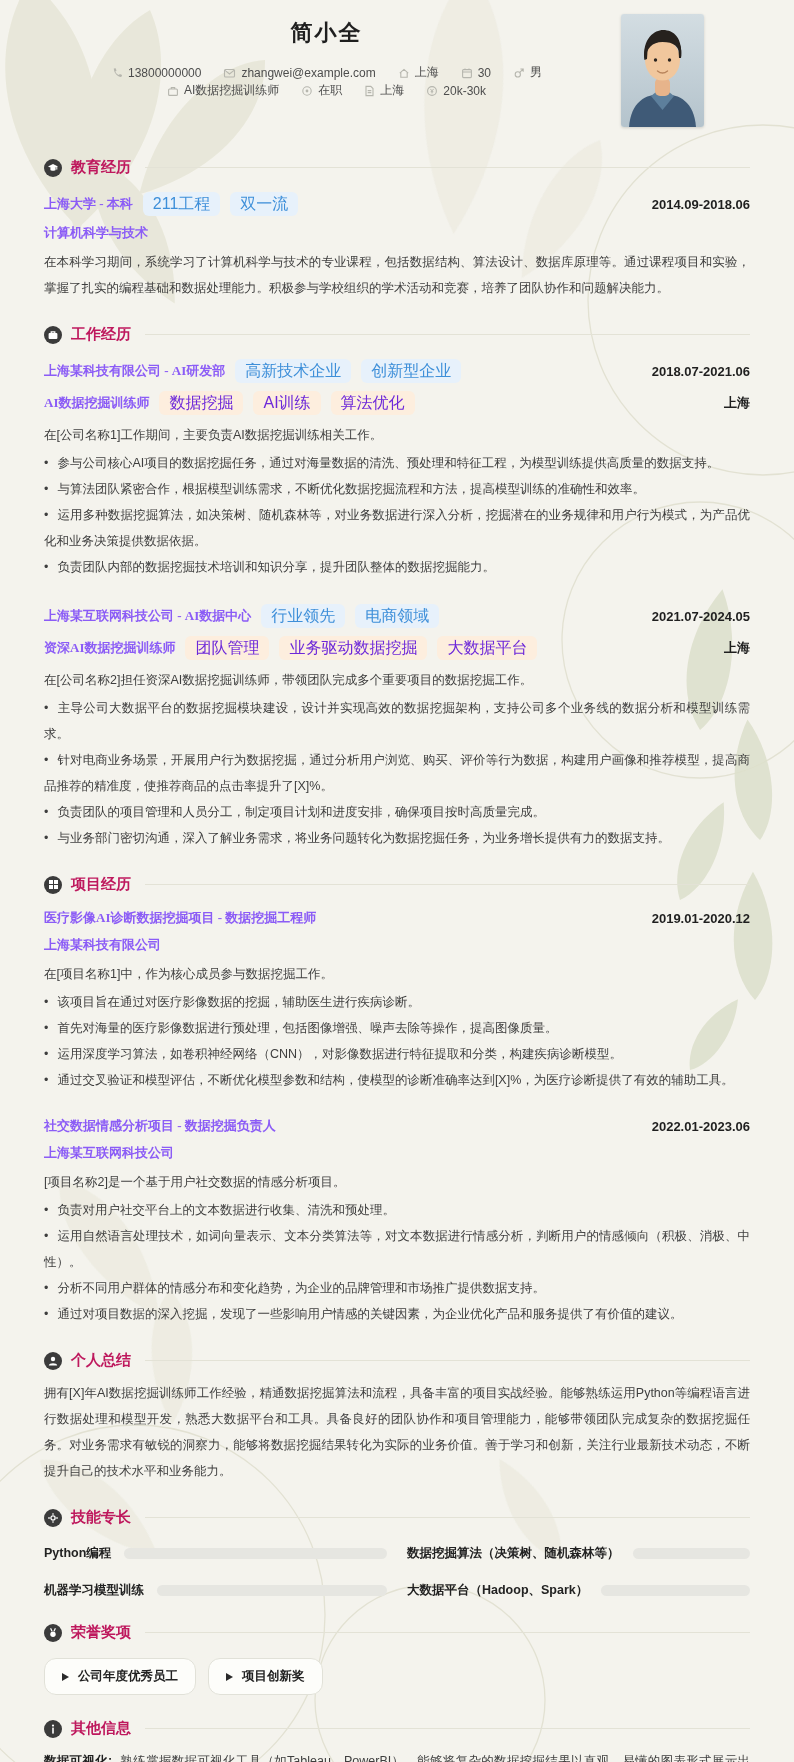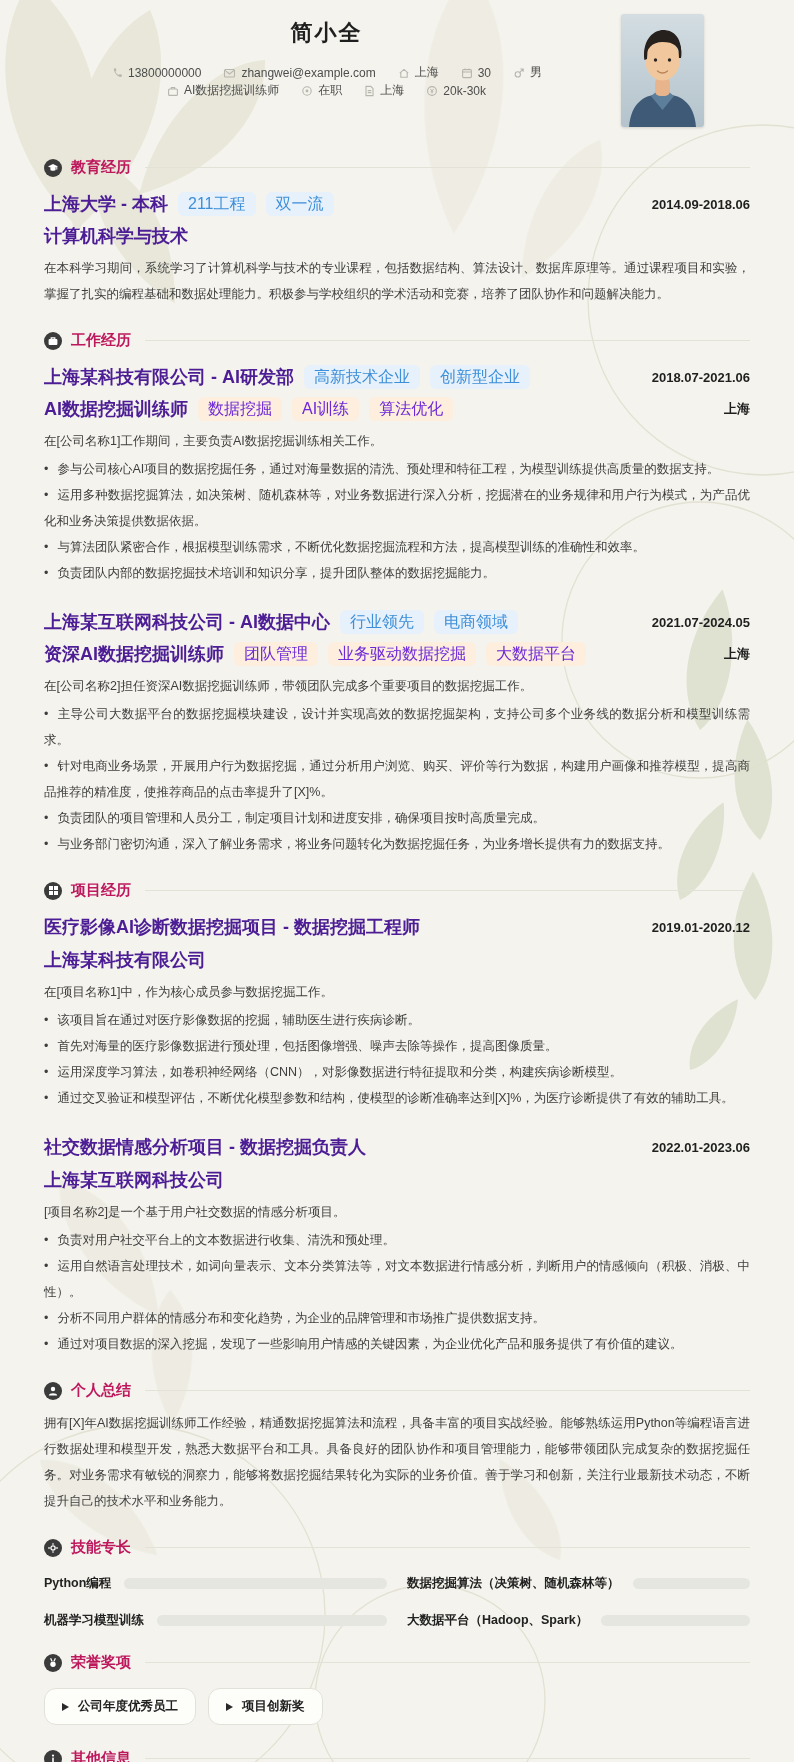--- a/index.html
+++ b/index.html
@@ -30,21 +30,21 @@
 
   
   .section{margin-top:24px;}
   .sec-head{display:flex;align-items:center;margin-bottom:10px;}
   .sec-icon{width:18px;height:18px;border-radius:50%;background:#3b3b3b;flex:none;display:flex;align-items:center;justify-content:center;}
   .sec-title{font-size:15px;font-weight:700;color:#be185d;margin-left:9px;white-space:nowrap;}
   .sec-rule{flex:1;height:1px;background:#e3e2d6;margin-left:14px;}
 
   .row{display:flex;align-items:center;}
   .row .left{display:flex;align-items:center;gap:10px;flex-wrap:wrap;}
-  .b13{font-size:18px;font-weight:700;color:#4c1d95;}
+  .b13{font-size:13px;font-weight:700;color:#8b5cf6;font-family:Liberation Serif, serif;}
   .date{margin-left:auto;font-size:13px;font-weight:700;color:#1f1f1f;white-space:nowrap;}
   .tag{display:inline-block;font-size:16px;line-height:1;padding:4px 10px;border-radius:6px;white-space:nowrap;}
   .tag-blue{color:#3e8fd9;background:#e7f1fb;}
   .tag-orange{color:#6d28d9;background:#fdeede;}
 
   p.body, ul.bullets li{font-size:12.5px;color:#3e3e3e;line-height:2.08;text-align:justify;}
   p.body{margin:7px 0 0 0;}
   ul.bullets{list-style:none;margin:2px 0 0 0;padding:0;}
   ul.bullets li::before{content:"•";margin-right:9px;color:#3e3e3e;}
   .entry{margin-top:15px;}
@@ -254,22 +254,22 @@
             <span class="b13">AI数据挖掘训练师</span>
             <span class="tag tag-orange">数据挖掘</span>
             <span class="tag tag-orange">AI训练</span>
             <span class="tag tag-orange">算法优化</span>
           </div>
           <span class="date">上海</span>
         </div>
         <p class="body">在[公司名称1]工作期间，主要负责AI数据挖掘训练相关工作。</p>
         <ul class="bullets">
           <li>参与公司核心AI项目的数据挖掘任务，通过对海量数据的清洗、预处理和特征工程，为模型训练提供高质量的数据支持。</li>
+          <li>与算法团队紧密合作，根据模型训练需求，不断优化数据挖掘流程和方法，提高模型训练的准确性和效率。</li>
           <li>运用多种数据挖掘算法，如决策树、随机森林等，对业务数据进行深入分析，挖掘潜在的业务规律和用户行为模式，为产品优化和业务决策提供数据依据。</li>
-          <li>与算法团队紧密合作，根据模型训练需求，不断优化数据挖掘流程和方法，提高模型训练的准确性和效率。</li>
           <li>负责团队内部的数据挖掘技术培训和知识分享，提升团队整体的数据挖掘能力。</li>
         </ul>
       </div>
 
       <div class="entry">
         <div class="row">
           <div class="left">
             <span class="b13">上海某互联网科技公司 - AI数据中心</span>
             <span class="tag tag-blue">行业领先</span>
             <span class="tag tag-blue">电商领域</span>

